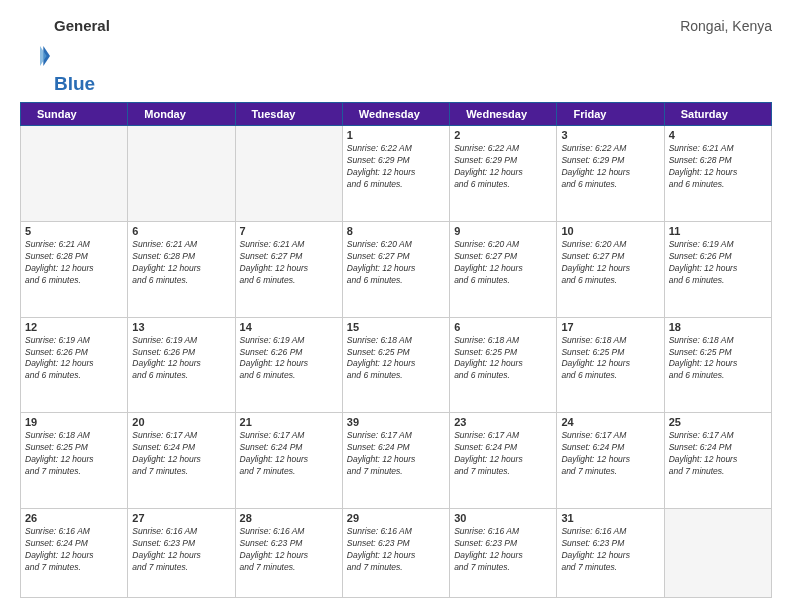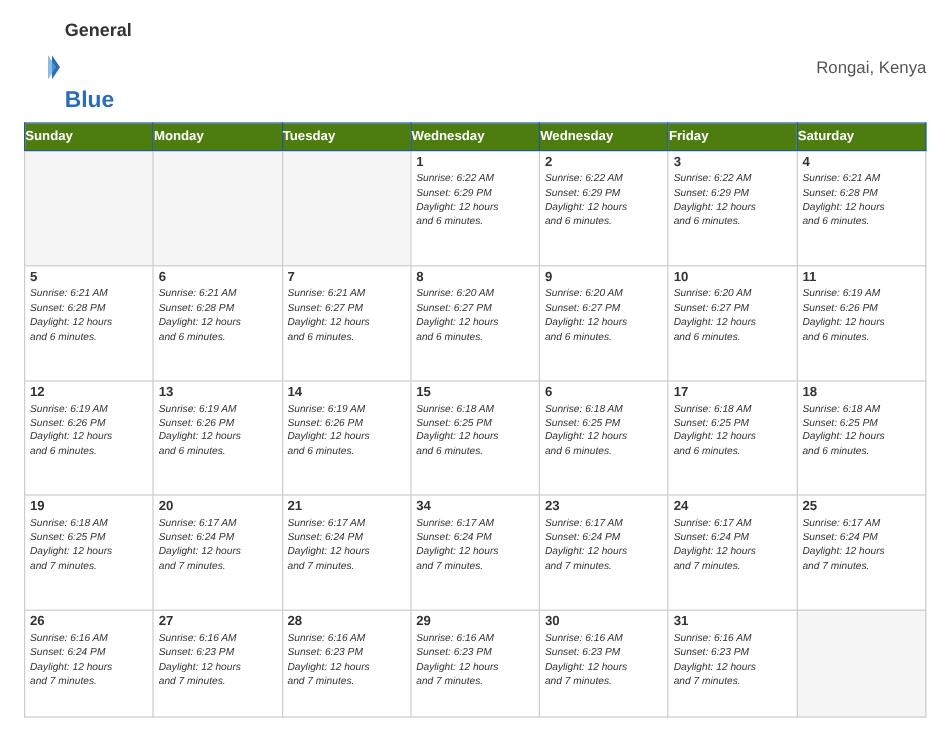--- a/index.html
+++ b/index.html
@@ -13,21 +13,21 @@
     .page {
       width: 792px;
       height: 612px;
       padding: 18px 20px 14px 20px;
       display: flex;
       flex-direction: column;
     }
     .header {
       display: flex;
       justify-content: space-between;
-      align-items: center;
+      align-items: flex-start;
       margin-bottom: 8px;
     }
     .logo {
       display: flex;
       align-items: center;
       gap: 4px;
     }
     .logo-text {
       display: flex;
       flex-direction: column;
@@ -62,25 +62,25 @@
       color: #555;
     }
     .calendar {
       flex: 1;
       border: 1px solid #ccc;
       border-collapse: collapse;
       width: 100%;
       table-layout: fixed;
     }
     .calendar th {
-      background: #4d7c0f;
+      background: #4c1d95;
       color: #fff;
       font-size: 11px;
       font-weight: bold;
-      padding: 5px 0;
+      padding: 5px 16px;
       text-align: left;
       border: 1px solid #1e5a9a;
     }
     .calendar td {
       border: 1px solid #ccc;
       vertical-align: top;
       padding: 3px 4px;
       font-size: 9px;
       color: #333;
       width: 14.28%;
@@ -291,21 +291,21 @@
 and 7 minutes.</div>
           </td>
           <td>
             <span class="day-number">21</span>
             <div class="day-info" style="white-space: pre-line;">Sunrise: 6:17 AM
 Sunset: 6:24 PM
 Daylight: 12 hours
 and 7 minutes.</div>
           </td>
           <td>
-            <span class="day-number">34</span>
+            <span class="day-number">39</span>
             <div class="day-info" style="white-space: pre-line;">Sunrise: 6:17 AM
 Sunset: 6:24 PM
 Daylight: 12 hours
 and 7 minutes.</div>
           </td>
           <td>
             <span class="day-number">23</span>
             <div class="day-info" style="white-space: pre-line;">Sunrise: 6:17 AM
 Sunset: 6:24 PM
 Daylight: 12 hours

